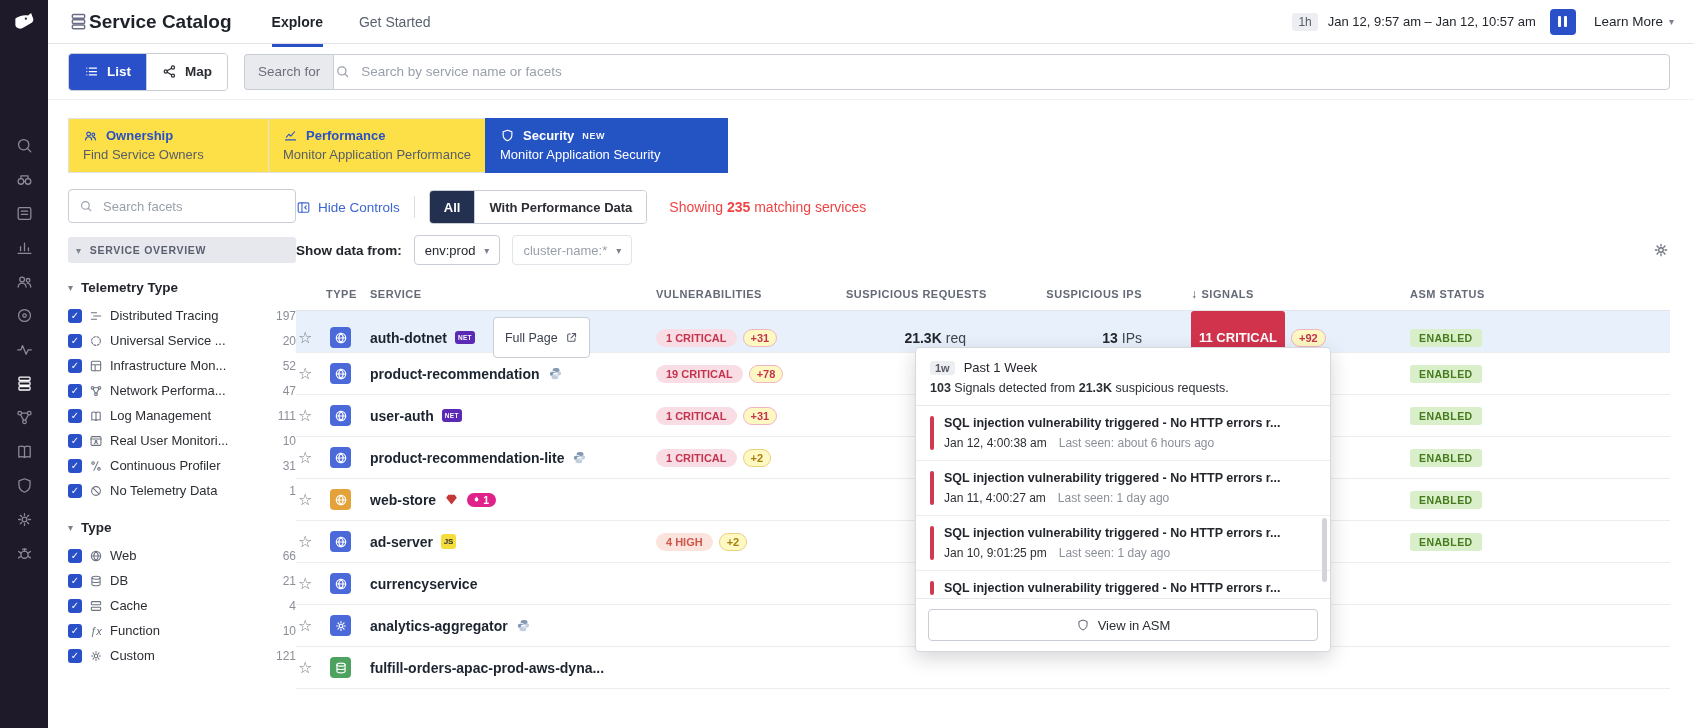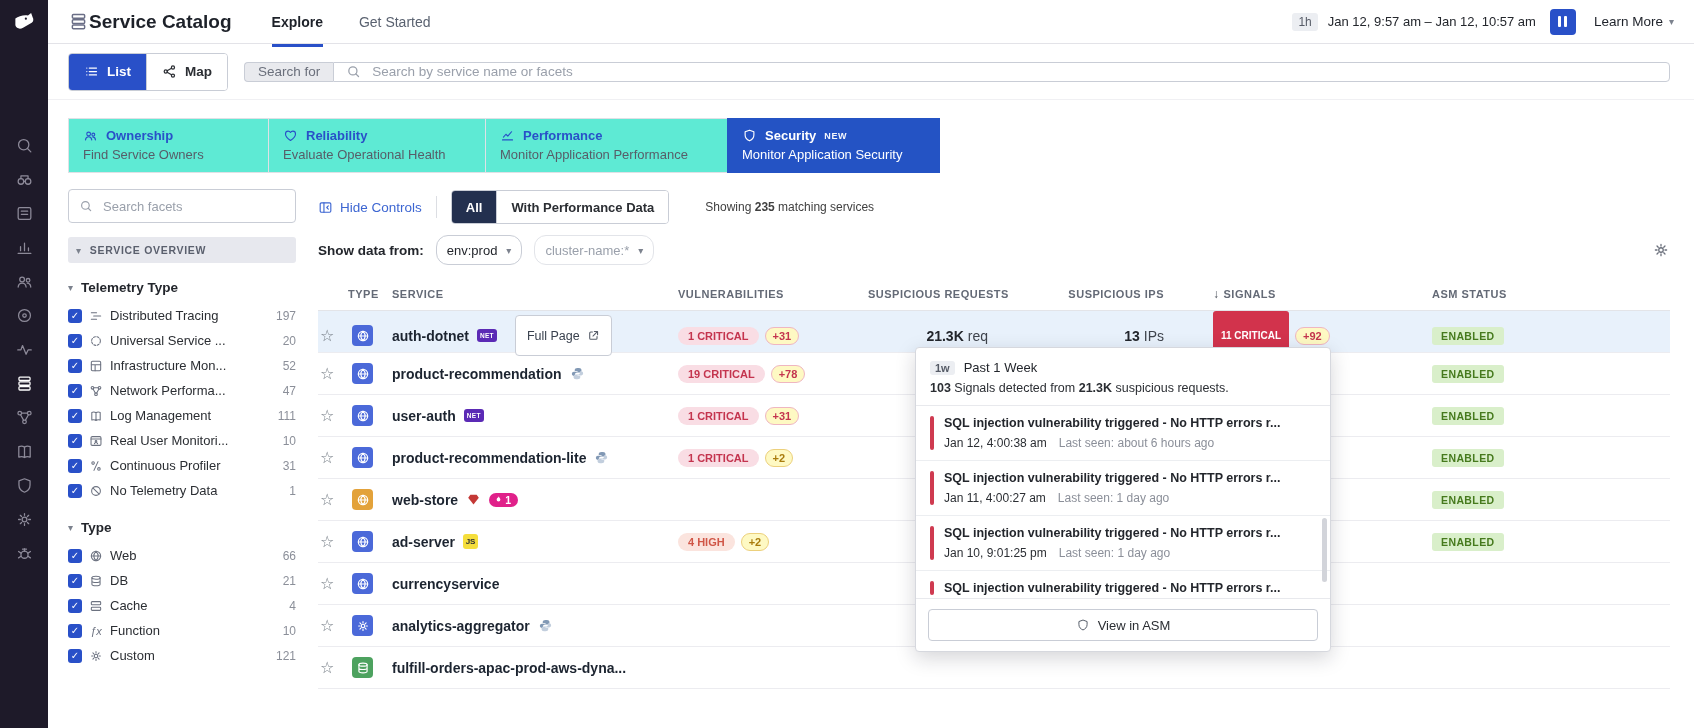--- a/index.html
+++ b/index.html
@@ -43,39 +43,39 @@
 
   
   .toolbar{height:56px;display:flex;align-items:center;gap:16px;padding:0 24px 0 20px;border-bottom:1px solid #f0f0f3;flex-shrink:0}
   .seg{display:flex;border:1px solid var(--border);border-radius:4px;overflow:hidden;flex-shrink:0}
   .seg-btn{display:flex;align-items:center;gap:8px;padding:0 15px;height:36px;font-size:13.5px;font-weight:600;color:#2b2e33;background:#fff;cursor:pointer;border:none}
   .seg-btn + .seg-btn{border-left:1px solid var(--border)}
   .seg-btn.active{background:var(--blue);color:#fff}
   .seg-btn .s-ic{width:15px;height:15px;display:flex}
   .search-group{flex:1;display:flex;min-width:0}
   .search-prefix{background:#e9eaee;border:1px solid var(--border);border-right:none;color:#6a6f7b;font-size:13.5px;display:flex;align-items:center;padding:0 13px;border-radius:4px 0 0 4px;cursor:pointer;white-space:nowrap}
-  .search-box{flex:1;border:1px solid var(--border);border-radius:0 4px 4px 0;display:flex;align-items:center;gap:9px;padding:0 12px;height:20px;background:#fff}
+  .search-box{flex:1;border:1px solid var(--border);border-radius:0 4px 4px 0;display:flex;align-items:center;gap:9px;padding:0 1px;height:36px;background:#fff}
   .search-box .s-ic{width:15px;height:15px;color:#9aa0ab;display:flex;flex-shrink:0}
   .search-box input{border:none;outline:none;flex:1;font-size:13.5px;color:var(--text);font-family:inherit;background:transparent}
   .search-box input::placeholder{color:#9aa0ab}
 
   
   .cat-tabs{display:flex;padding:18px 0 0 20px;flex-shrink:0}
-  .cat-tab{border:1px solid #dfe1e6;background:#5eead4;padding:9px 14px 10px;display:flex;flex-direction:column;gap:4px;cursor:pointer;margin-left:-1px}
+  .cat-tab{border:1px solid #dfe1e6;background:#fde047;padding:9px 14px 10px;display:flex;flex-direction:column;gap:4px;cursor:pointer;margin-left:-1px}
   .cat-tab:first-child{margin-left:0}
   .cat-tab:nth-child(1){width:201px}.cat-tab:nth-child(2){width:218px}.cat-tab:nth-child(3){width:243px}.cat-tab:nth-child(4){width:213px}
   .cat-title{display:flex;align-items:center;gap:8px;font-size:13px;font-weight:700;color:var(--blue)}
   .cat-title .c-ic{width:15px;height:15px;display:flex}
   .cat-sub{font-size:13px;color:#575d68;white-space:nowrap;overflow:hidden;text-overflow:ellipsis}
   .cat-tab.active{background:#2453c4;border-color:#2453c4}
   .cat-tab.active .cat-title,.cat-tab.active .cat-sub{color:#fff}
   .new-badge{font-size:9px;font-weight:700;letter-spacing:.6px;color:#fff;opacity:.95}
 
   
-  .content{display:flex;gap:22px;padding:16px 24px 0 20px;flex:1;min-height:0;align-items:flex-start}
+  .content{display:flex;padding:16px 24px 0 20px;flex:1;min-height:0;align-items:flex-start}
 
   .facets{width:228px;flex-shrink:0}
   .facet-search{height:34px;border:1px solid var(--border);border-radius:4px;display:flex;align-items:center;gap:8px;padding:0 10px;background:#fff}
   .facet-search .s-ic{width:14px;height:14px;color:#9aa0ab;display:flex;flex-shrink:0}
   .facet-search input{border:none;outline:none;flex:1;font-size:13px;font-family:inherit;color:var(--text)}
   .facet-search input::placeholder{color:#9aa0ab}
   .overview-head{margin-top:14px;background:#e7e8ee;border-radius:3px;height:26px;display:flex;align-items:center;gap:8px;padding:0 8px;font-size:10.5px;font-weight:700;color:#5a5f6d;letter-spacing:.7px;cursor:pointer}
   .group{margin-top:17px}
   .group-head{display:flex;align-items:center;gap:8px;font-size:13.5px;font-weight:700;color:#23262c;margin-bottom:8px;cursor:pointer}
   .facet-item{display:flex;align-items:center;gap:7px;height:25px;font-size:13px;color:#2b2e33;cursor:pointer}
@@ -86,25 +86,25 @@
 
   .main{flex:1;min-width:0}
   .controls-row{display:flex;align-items:center;gap:14px;height:36px}
   .hide-controls{color:var(--link);font-size:13.5px;display:flex;gap:7px;align-items:center;cursor:pointer;font-weight:500}
   .hc-ic{width:15px;height:15px;display:flex}
   .vdiv{width:1px;height:22px;background:#dcdee3}
   .seg2{display:flex;border:1px solid var(--border);border-radius:4px;overflow:hidden}
   .seg2-btn{padding:0 14px;height:32px;display:flex;align-items:center;font-size:13px;font-weight:600;background:#fff;color:#2b2e33;border:none;cursor:pointer}
   .seg2-btn + .seg2-btn{border-left:1px solid var(--border)}
   .seg2-btn.active{background:var(--navy);color:#fff}
-  .showing{font-size:12px;color:#404040;margin-left:22px}
+  .showing{font-size:14px;color:#ef4444;margin-left:8px}
 
   .filters-row{display:flex;align-items:center;gap:12px;margin-top:10px;height:30px}
   .sdf-label{font-size:13.5px;font-weight:700;color:#23262c}
-  .dropdown{height:30px;border:1px solid var(--border);border-radius:12px;display:flex;align-items:center;gap:9px;padding:0 10px;font-size:13px;color:#23262c;background:#fff;cursor:pointer}
+  .dropdown{height:30px;border:1px solid var(--border);border-radius:4px;display:flex;align-items:center;gap:9px;padding:0 10px;font-size:13px;color:#23262c;background:#fff;cursor:pointer}
   .dropdown.muted{color:#9aa0ab;border-color:#e2e4e9}
   .gear-btn{margin-left:auto;width:18px;height:18px;color:#6a6f7b;cursor:pointer;display:flex}
 
   
   .table{margin-top:12px}
   .thead,.trow{display:grid;grid-template-columns:30px 44px 286px 190px 150px 160px 210px 1fr;align-items:center}
   .thead{height:34px;border-bottom:1px solid #e3e4e8;font-size:11px;font-weight:700;color:#646a76;letter-spacing:.5px}
   .th{white-space:nowrap}
   .th.right,.cell.right{text-align:right;justify-content:flex-end}
   .th.pad-req,.cell.pad-req{padding-right:30px}
@@ -126,21 +126,21 @@
   .flame-pill{background:#e0218a;color:#fff;border-radius:9px;padding:1px 7px 1px 5px;font-size:10.5px;font-weight:700;display:flex;align-items:center;gap:2px;flex-shrink:0}
   .flame-pill svg{width:9px;height:11px}
   .fullpage-btn{border:1px solid var(--border);border-radius:4px;background:#fff;height:41px;padding:0 11px;font-size:12.5px;color:#39414e;display:flex;align-items:center;gap:7px;margin-left:10px;cursor:pointer;flex-shrink:0;font-family:inherit}
   .fullpage-btn .s-ic{width:13px;height:13px;display:flex;color:#555c68}
   .vuln-badge{background:var(--pink-bg);color:var(--red-text);font-size:11px;font-weight:700;padding:3px 10px;border-radius:10px;white-space:nowrap}
   .vuln-badge.high{background:#fbe4de;color:#d05647}
   .plus-badge{border:1px solid #efb6c1;color:var(--red-text);background:#fef9c3;font-size:11px;font-weight:700;padding:2px 7px;border-radius:9px;margin-left:6px;white-space:nowrap}
   .plus-badge.yellow{border-color:#ecd07c;color:#a97c0d}
   .num{font-weight:700;color:#23262c}
   .unit{color:#3f444d;margin-left:4px}
-  .sig-badge{background:var(--red);color:#fff;font-size:10px;font-weight:700;padding:19px 8px;border-radius:3px;white-space:nowrap}
+  .sig-badge{background:var(--red);color:#fff;font-size:13px;font-weight:700;padding:19px 8px;border-radius:3px;white-space:nowrap}
   .asm-badge{background:var(--green-bg);color:var(--green-text);font-size:10.5px;font-weight:700;padding:3px 9px;border-radius:3px;letter-spacing:.4px}
 
   
   .popover{position:absolute;left:915px;top:347px;width:416px;background:#fff;border:1px solid #d6d8de;border-radius:4px;box-shadow:0 6px 20px rgba(20,20,40,.18);z-index:10}
   .pop-head{display:flex;align-items:center;gap:9px;padding:12px 14px 6px}
   .pop-1w{background:#eceef2;border-radius:3px;font-size:11px;color:#565b66;padding:1px 5px;font-weight:600}
   .pop-title{font-size:13px;color:#23262c}
   .pop-summary{padding:0 14px 10px;font-size:12.5px;color:#2b2e33}
   .pop-list{border-top:1px solid #e8e9ed;max-height:193px;overflow:hidden;position:relative}
   .sig-item{display:flex;gap:10px;padding:10px 14px;border-bottom:1px solid #eceef1;cursor:pointer}
@@ -323,31 +323,20 @@
               </svg>
             </span>
             <span>Ownership</span>
           </div>
           <span class="cat-sub">Find Service Owners</span>
         </div>
         <div class="cat-tab">
           <div class="cat-title">
             <span class="c-ic">
               <svg viewBox="0 0 24 24" fill="none" stroke="currentColor" stroke-width="1.8" stroke-linecap="round" stroke-linejoin="round" width="100%" height="100%">
-                <path d="M12 20c-4.5-3-8-6.5-8-10.5C4 6.5 6 5 8.2 5c1.6 0 3 .8 3.8 2.2C12.8 5.8 14.2 5 15.8 5 18 5 20 6.5 20 9.5c0 4-3.5 7.5-8 10.5z"></path>
-              </svg>
-            </span>
-            <span>Reliability</span>
-          </div>
-          <span class="cat-sub">Evaluate Operational Health</span>
-        </div>
-        <div class="cat-tab">
-          <div class="cat-title">
-            <span class="c-ic">
-              <svg viewBox="0 0 24 24" fill="none" stroke="currentColor" stroke-width="1.8" stroke-linecap="round" stroke-linejoin="round" width="100%" height="100%">
                 <path d="M4 19h16 M5.5 14.5l4-4.5 3 3 6-7"></path>
               </svg>
             </span>
             <span>Performance</span>
           </div>
           <span class="cat-sub">Monitor Application Performance</span>
         </div>
         <div class="cat-tab active">
           <div class="cat-title">
             <span class="c-ic">

